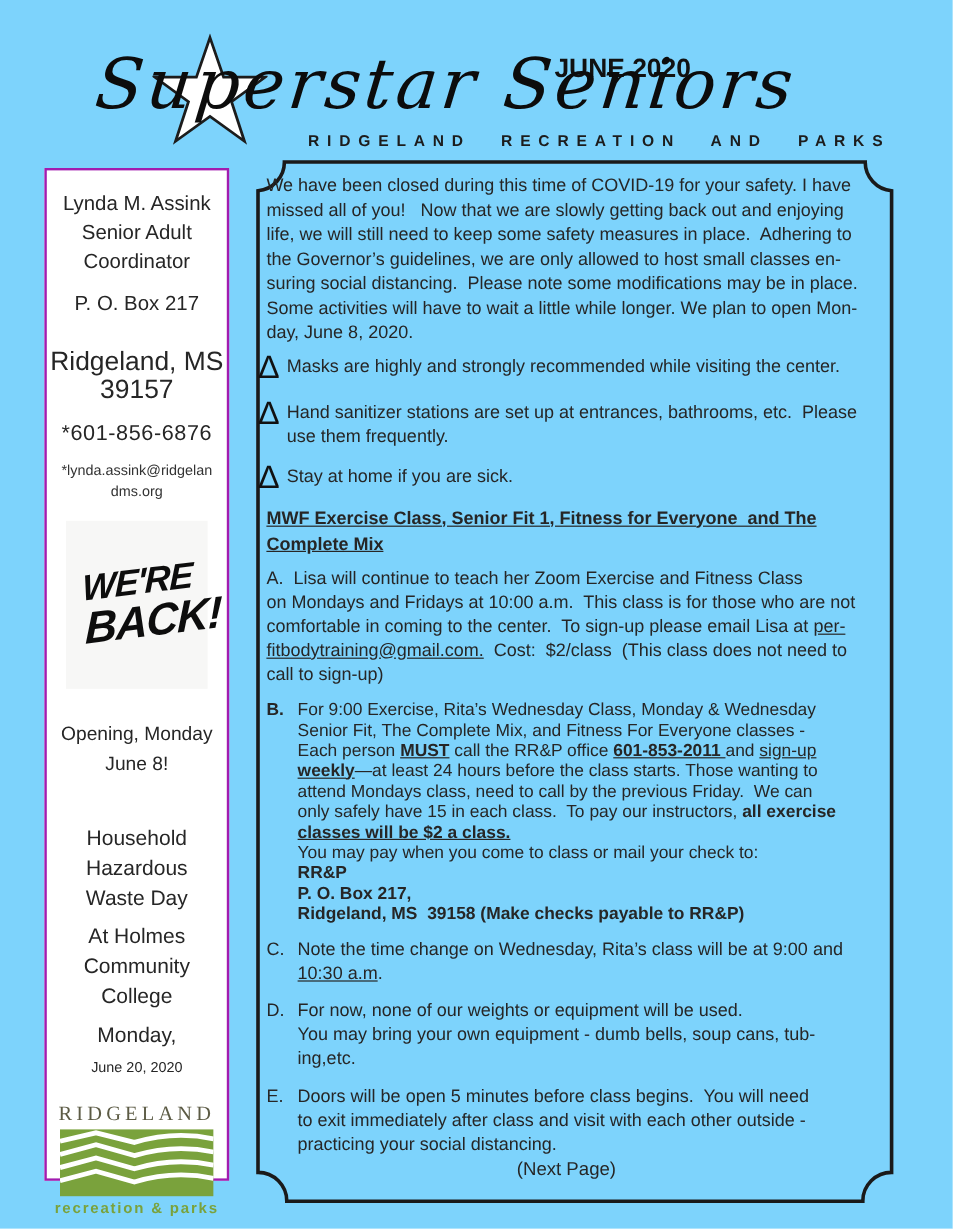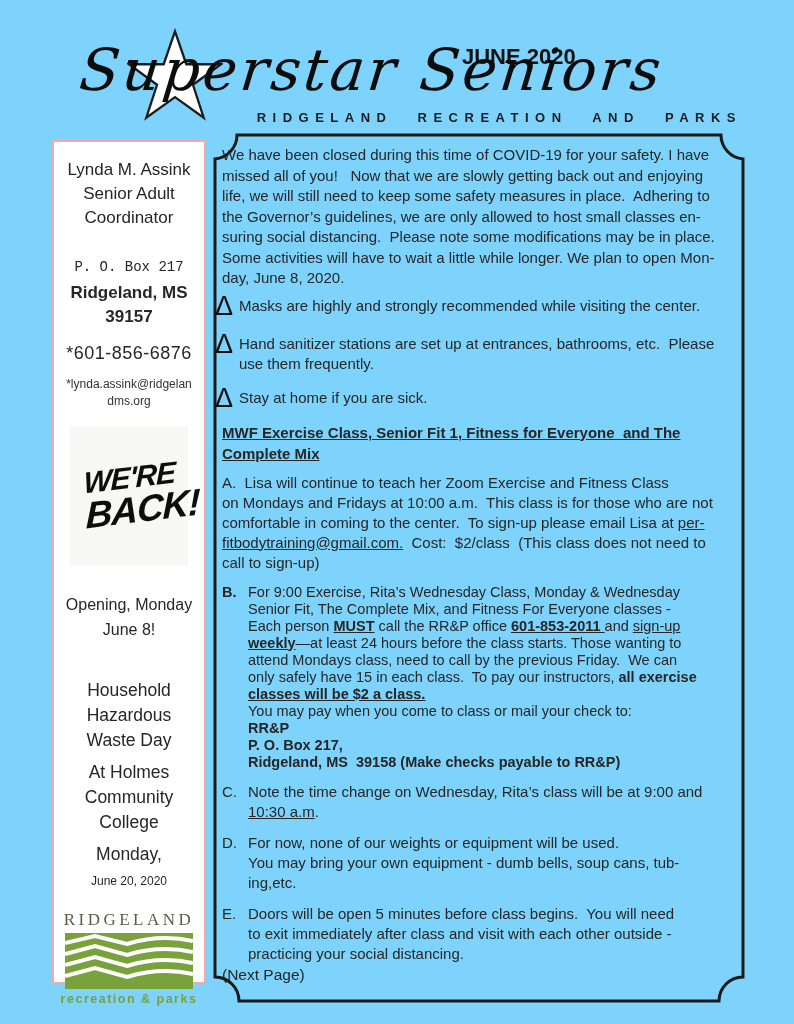--- a/index.html
+++ b/index.html
@@ -9,26 +9,26 @@
   
   .issue-date{position:absolute;left:462px;top:44px;font-size:22px;font-weight:bold;color:#111;}
   .star{position:absolute;left:127px;top:28px;width:96px;height:94px;z-index:1;}
   .masthead-title{position:absolute;left:80px;top:36px;width:640px;z-index:2;
         font-family:"DejaVu Serif",serif;font-style:italic;font-weight:500;
         font-size:58px;letter-spacing:3px;color:#0c0c0c;transform:skewX(-6deg);}
   .masthead-sub{position:absolute;left:190px;top:110px;width:552px;text-align:right;
         font-size:13px;font-weight:bold;letter-spacing:6.5px;word-spacing:15px;color:#1c1c1c;}
 
   
-  .sidebar{position:absolute;left:52px;top:140px;width:150px;height:840px;
-        border:2px solid #fca5a5;text-align:center;background:#fff;}
+  .sidebar{position:absolute;left:37px;top:140px;width:150px;height:840px;
+        border:2px solid #a21caf;text-align:center;background:#fff;}
   .sidebar .pre{white-space:pre-line;}
   .contact-name{margin-top:16px;font-size:17px;line-height:24px;}
-  .po{margin-top:29px;font-size:14px;font-family:Liberation Mono, monospace;}
-  .city{margin-top:6px;font-size:17px;line-height:24px;font-weight:bold;}
+  .po{margin-top:13px;font-size:17px;}
+  .city{margin-top:26px;font-size:22px;line-height:24px;}
   .phone{margin-top:14px;font-size:18px;letter-spacing:.5px;}
   .email{margin-top:12px;font-size:12px;line-height:17px;color:#333;}
   .wereback{margin:16px auto 0;width:118px;height:140px;background:#f7f7f6;
         display:flex;flex-direction:column;justify-content:center;}
   .wereback .wb-inner{transform:rotate(-7deg) skewX(-8deg);font-style:italic;font-weight:bold;
         color:#0d0d0d;line-height:.95;}
   .wb1{font-size:30px;letter-spacing:-1px;}
   .wb2{font-size:37px;letter-spacing:-1px;margin-left:16px;}
   .opening{margin-top:26px;font-size:16px;line-height:25px;}
   .event-title{margin-top:36px;font-size:17.5px;line-height:25px;}
@@ -54,21 +54,21 @@
   .heading{margin:10px 0 9px 0;font-size:15px;font-weight:bold;text-decoration:underline;
         white-space:pre;line-height:21px;}
   .items{display:flex;flex-direction:column;gap:11px;}
   .item{display:flex;line-height:20px;}
   .item:nth-child(2){font-size:14.5px;line-height:17px;}
   .item-label{flex:none;width:26px;}
   .item-label:empty{width:0;}
   .item-text{white-space:pre;flex:1;}
   .b{font-weight:bold;}
   .u{text-decoration:underline;}
-  .next-page{margin-top:2px;text-align:left;padding-right:16px;font-size:15.5px;}
+  .next-page{margin-top:2px;text-align:center;padding-right:16px;font-size:15.5px;}
 </style>
 </head>
 <body>
 
 <div class="page">
 
   <div class="issue-date">JUNE 2020</div>
 
   <svg class="star" viewBox="0 0 100 95">
     <polygon points="50,2 61.8,36.3 98,36.3 68.7,57.7 79.9,92 50,70.5 20.1,92 31.3,57.7 2,36.3 38.2,36.3" fill="#ffffff" stroke="#1c1c1c" stroke-width="2.4"></polygon>

